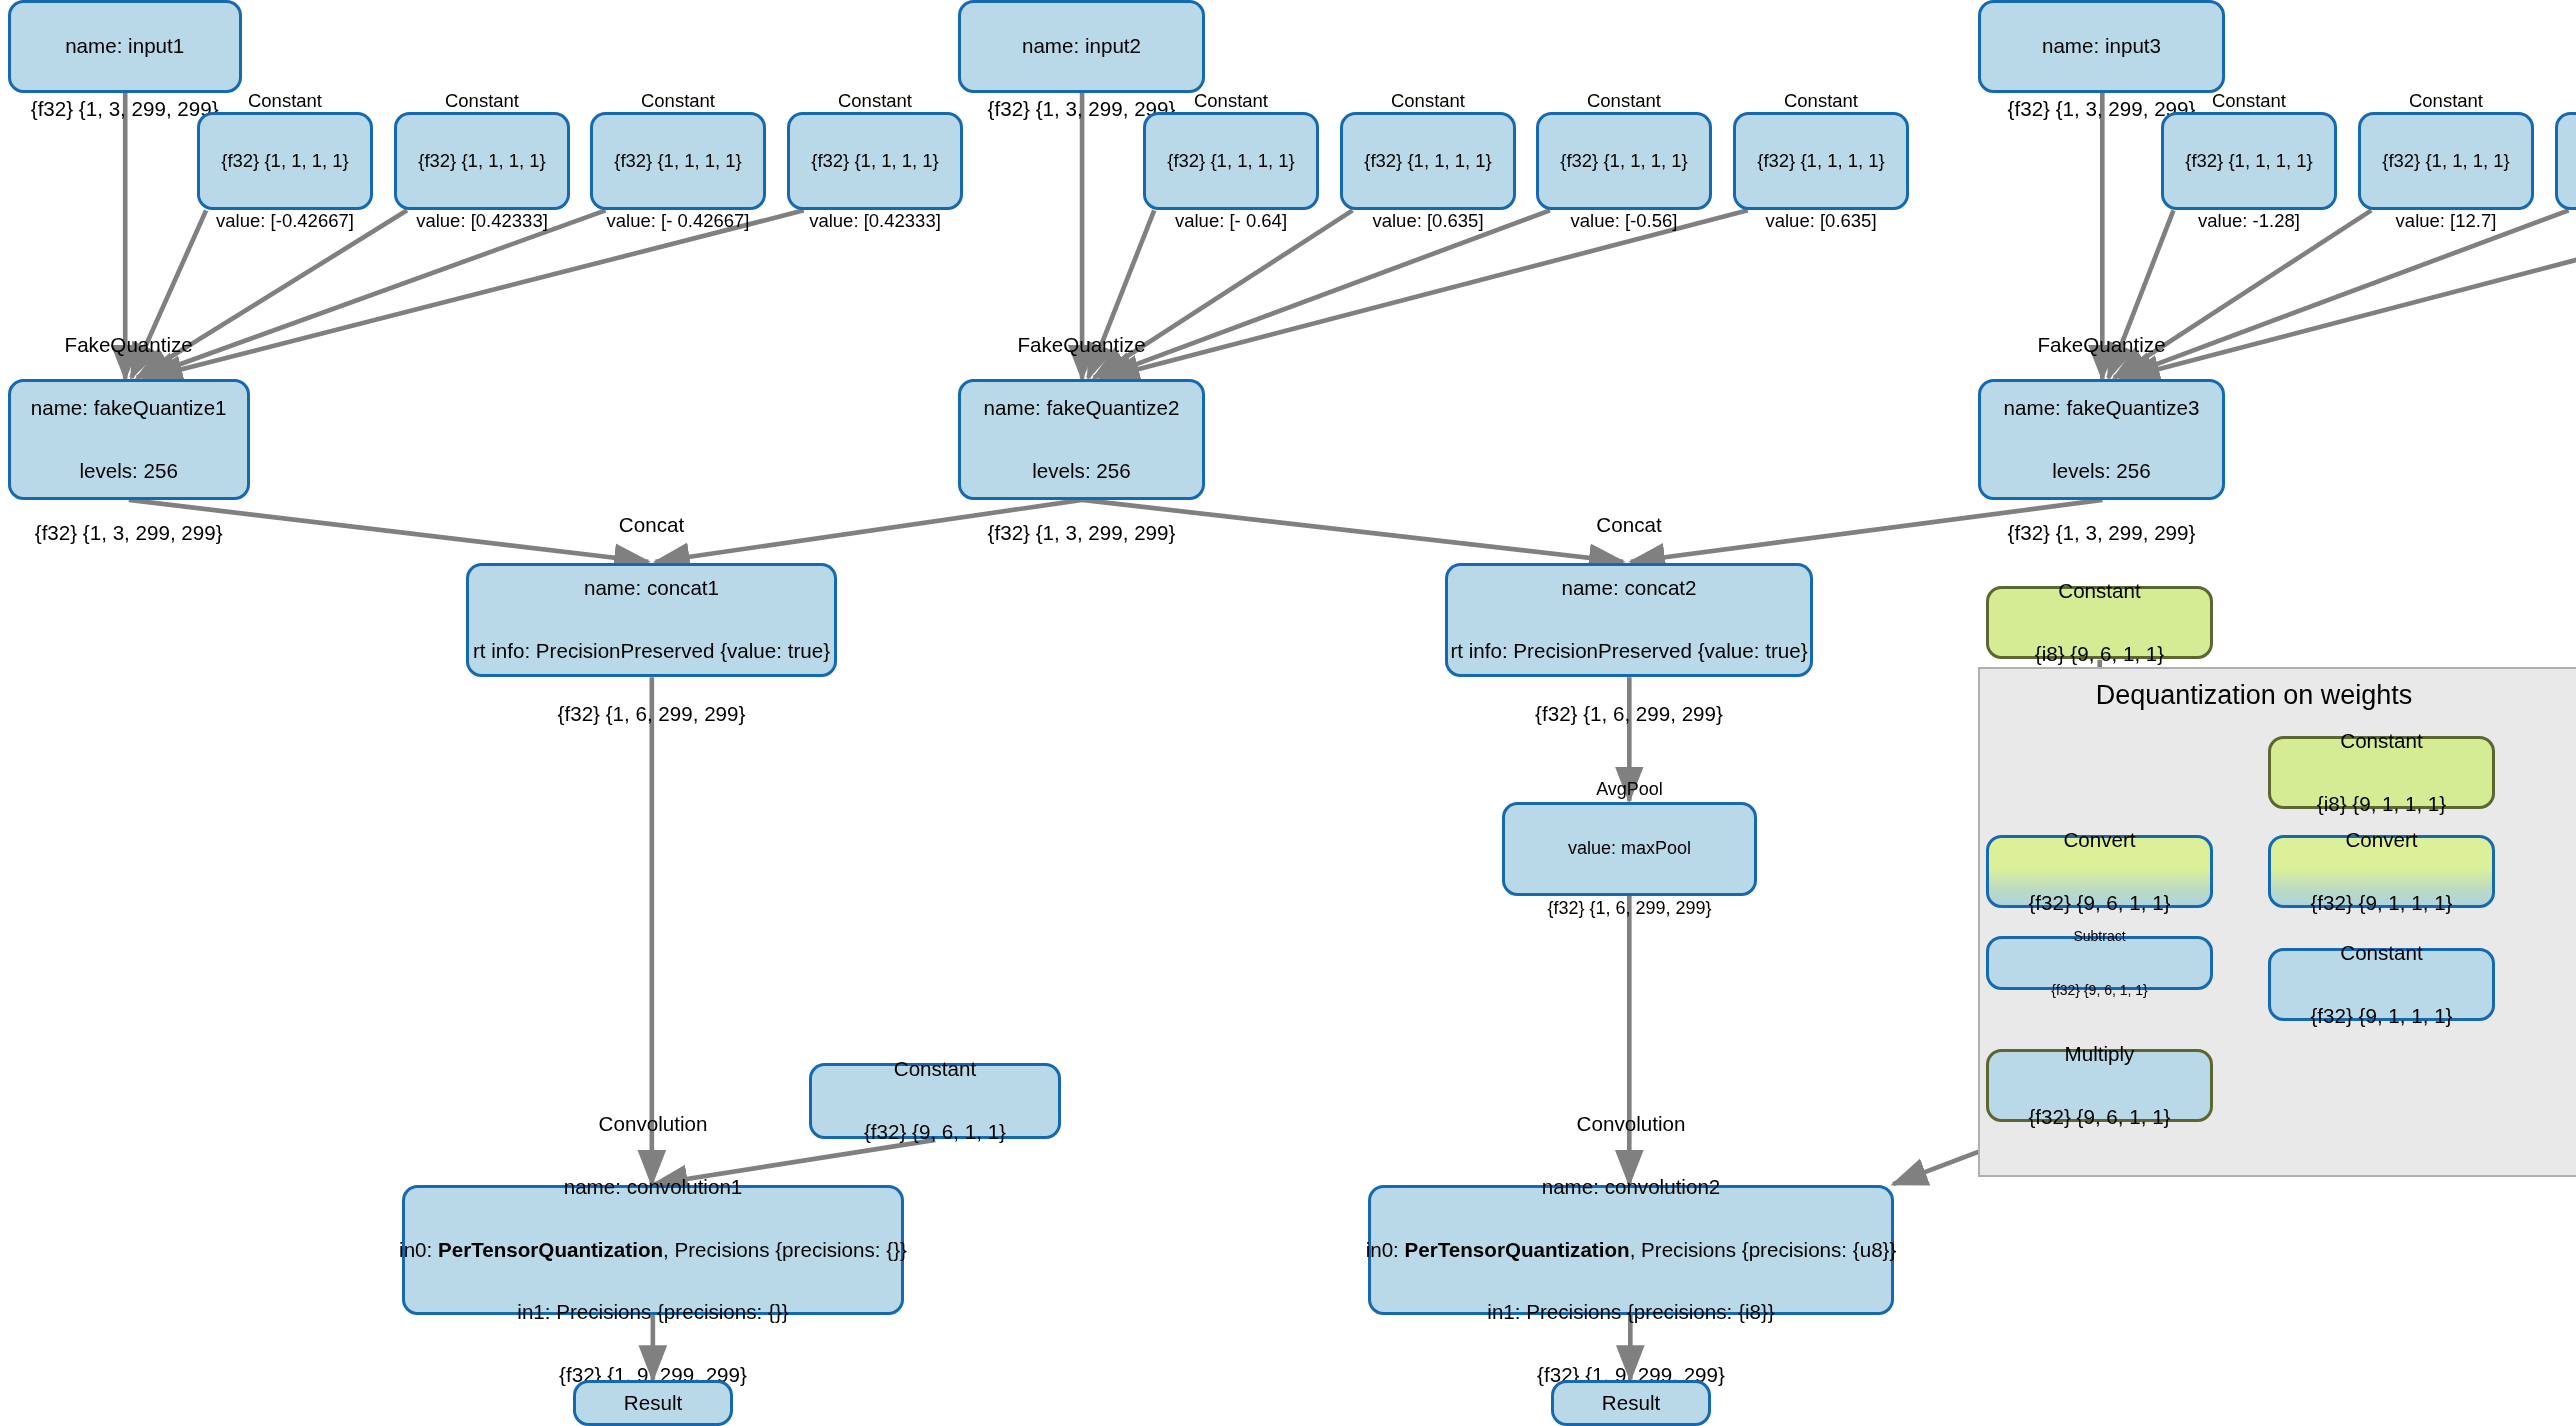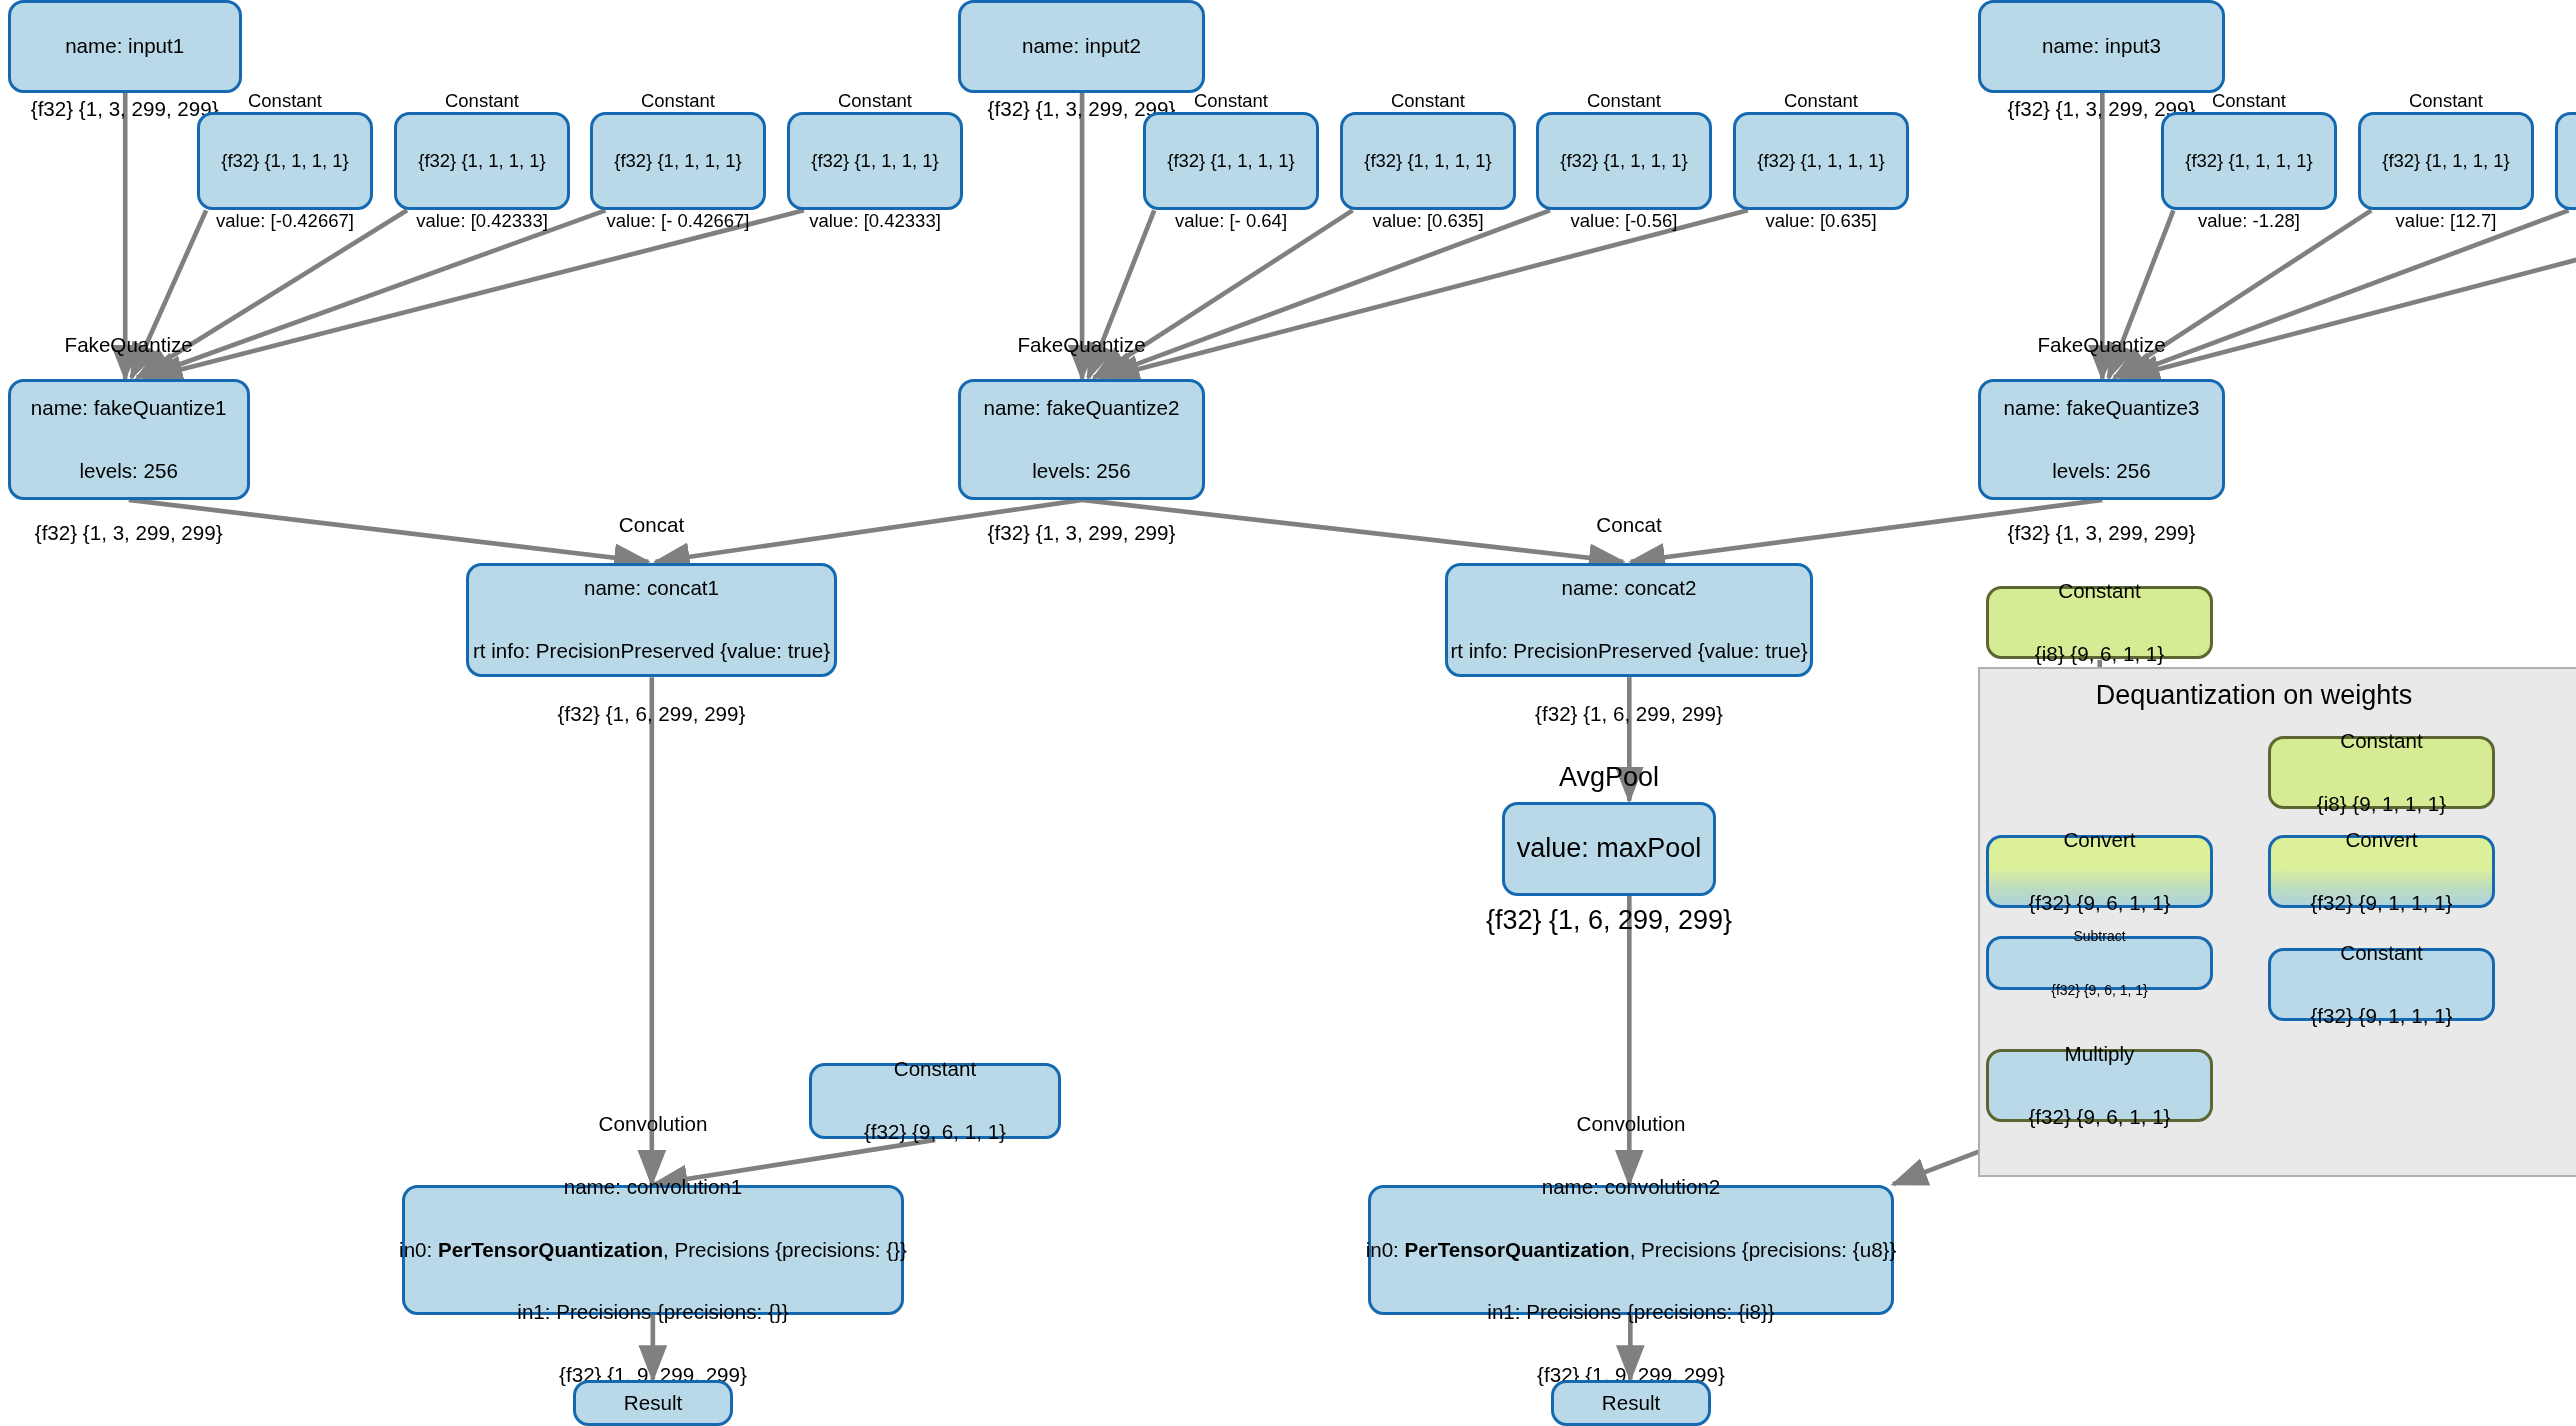--- a/index.html
+++ b/index.html
@@ -156,21 +156,21 @@
         <span class="ln">name: concat1</span>
         <span class="ln">rt info: PrecisionPreserved {value: true}</span>
         <span class="ln">{f32} {1, 6, 299, 299}</span>
       </div>
       <div class="node n-blue" style="left: 1445px; top: 563px; width: 368px; height: 114px; font-size: 20.6px;">
         <span class="ln">Concat</span>
         <span class="ln">name: concat2</span>
         <span class="ln">rt info: PrecisionPreserved {value: true}</span>
         <span class="ln">{f32} {1, 6, 299, 299}</span>
       </div>
-      <div class="node n-blue" style="left: 1502px; top: 802px; width: 214px; height: 94px; font-size: 27px;">
+      <div class="node n-blue" style="left: 1502px; top: 802px; width: 255px; height: 94px; font-size: 18px;">
         <span class="ln">AvgPool</span>
         <span class="ln">value: maxPool</span>
         <span class="ln">{f32} {1, 6, 299, 299}</span>
       </div>
       <div class="node n-blue" style="left: 809px; top: 1063px; width: 252px; height: 76px; font-size: 20.6px;">
         <span class="ln">Constant</span>
         <span class="ln">{f32} {9, 6, 1, 1}</span>
       </div>
       <div class="node n-green" style="left: 1986px; top: 586px; width: 227px; height: 73px; font-size: 20.6px;">
         <span class="ln">Constant</span>

